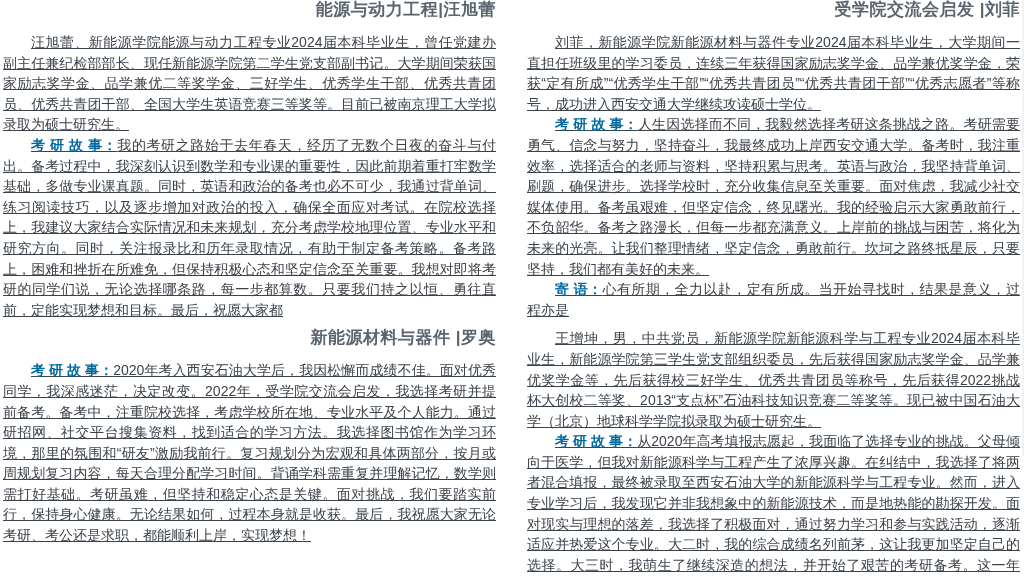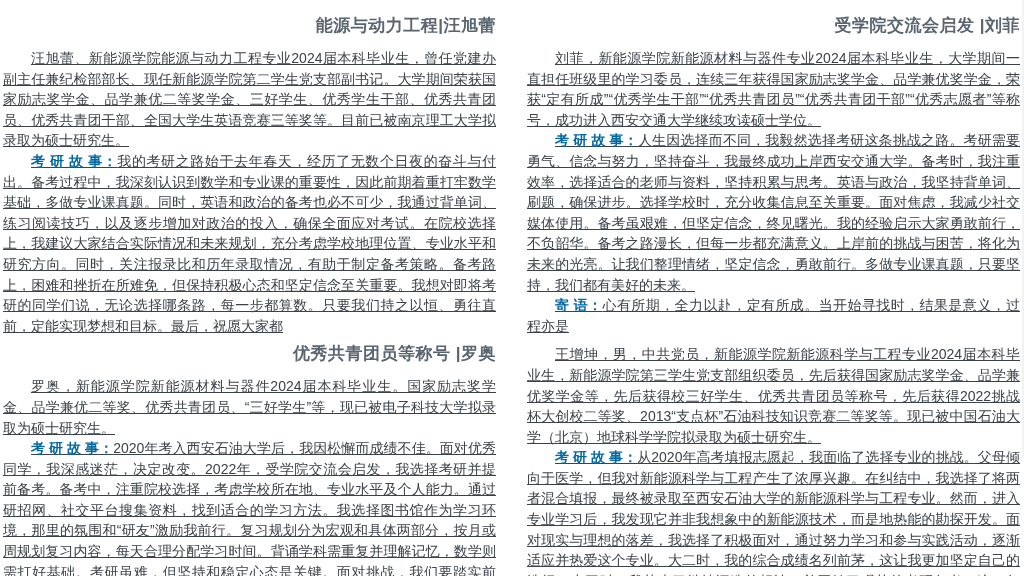--- a/index.html
+++ b/index.html
@@ -11,21 +11,21 @@
     width: 1024px;
     height: 576px;
     overflow: hidden;
     font-family: "Liberation Sans", "DejaVu Sans", sans-serif;
   }
   .page {
     display: flex;
     width: 1024px;
     height: 456px;
     box-sizing: border-box;
-    padding: 16px 2px 0 3px;
+    padding: 0 2px 0 3px;
     gap: 31px;
     background: #ffffff;
     border-right: 2px solid rgba(0,0,0,0.05);
   }
   .column {
     flex: 1;
     min-width: 0;
   }
   .section + .section {
     margin-top: 8px;
@@ -60,33 +60,32 @@
 
   <div class="column">
 
     <section class="section">
       <h2 class="section-header">能源与动力工程|汪旭蕾</h2>
       <p class="para"><b class="plabel"></b><span>汪旭蕾、新能源学院能源与动力工程专业2024届本科毕业生，曾任党建办副主任兼纪检部部长、现任新能源学院第二学生党支部副书记。大学期间荣获国家励志奖学金、品学兼优二等奖学金、三好学生、优秀学生干部、优秀共青团员、优秀共青团干部、全国大学生英语竞赛三等奖等。目前已被南京理工大学拟录取为硕士研究生。</span></p>
       <p class="para"><b class="plabel">考 研 故 事：</b><span>我的考研之路始于去年春天，经历了无数个日夜的奋斗与付出。备考过程中，我深刻认识到数学和专业课的重要性，因此前期着重打牢数学基础，多做专业课真题。同时，英语和政治的备考也必不可少，我通过背单词、练习阅读技巧，以及逐步增加对政治的投入，确保全面应对考试。在院校选择上，我建议大家结合实际情况和未来规划，充分考虑学校地理位置、专业水平和研究方向。同时，关注报录比和历年录取情况，有助于制定备考策略。备考路上，困难和挫折在所难免，但保持积极心态和坚定信念至关重要。我想对即将考研的同学们说，无论选择哪条路，每一步都算数。只要我们持之以恒、勇往直前，定能实现梦想和目标。最后，祝愿大家都</span></p>
     </section>
 
     <section class="section">
-      <h2 class="section-header">优秀共青团员等称号 |罗奥</h2>
-      <p class="para"><b class="plabel"></b><span>罗奥，新能源学院新能源材料与器件2024届本科毕业生。国家励志奖学金、品学兼优二等奖、优秀共青团员、“三好学生”等，现已被电子科技大学拟录取为硕士研究生。</span></p>
+      <h2 class="section-header">新能源材料与器件 |罗奥</h2>
       <p class="para"><b class="plabel">考 研 故 事：</b><span>2020年考入西安石油大学后，我因松懈而成绩不佳。面对优秀同学，我深感迷茫，决定改变。2022年，受学院交流会启发，我选择考研并提前备考。备考中，注重院校选择，考虑学校所在地、专业水平及个人能力。通过研招网、社交平台搜集资料，找到适合的学习方法。我选择图书馆作为学习环境，那里的氛围和“研友”激励我前行。复习规划分为宏观和具体两部分，按月或周规划复习内容，每天合理分配学习时间。背诵学科需重复并理解记忆，数学则需打好基础。考研虽难，但坚持和稳定心态是关键。面对挑战，我们要踏实前行，保持身心健康。无论结果如何，过程本身就是收获。最后，我祝愿大家无论考研、考公还是求职，都能顺利上岸，实现梦想！</span></p>
     </section>
 
   </div>
 
   <div class="column">
 
     <section class="section">
       <h2 class="section-header">受学院交流会启发 |刘菲</h2>
       <p class="para"><b class="plabel"></b><span>刘菲，新能源学院新能源材料与器件专业2024届本科毕业生，大学期间一直担任班级里的学习委员，连续三年获得国家励志奖学金、品学兼优奖学金，荣获“定有所成”“优秀学生干部”“优秀共青团员”“优秀共青团干部”“优秀志愿者”等称号，成功进入西安交通大学继续攻读硕士学位。</span></p>
-      <p class="para"><b class="plabel">考 研 故 事：</b><span>人生因选择而不同，我毅然选择考研这条挑战之路。考研需要勇气、信念与努力，坚持奋斗，我最终成功上岸西安交通大学。备考时，我注重效率，选择适合的老师与资料，坚持积累与思考。英语与政治，我坚持背单词、刷题，确保进步。选择学校时，充分收集信息至关重要。面对焦虑，我减少社交媒体使用。备考虽艰难，但坚定信念，终见曙光。我的经验启示大家勇敢前行，不负韶华。备考之路漫长，但每一步都充满意义。上岸前的挑战与困苦，将化为未来的光亮。让我们整理情绪，坚定信念，勇敢前行。多做专业课真题，只要坚持，我们都有美好的未来。</span></p>
+      <p class="para"><b class="plabel">考 研 故 事：</b><span>人生因选择而不同，我毅然选择考研这条挑战之路。考研需要勇气、信念与努力，坚持奋斗，我最终成功上岸西安交通大学。备考时，我注重效率，选择适合的老师与资料，坚持积累与思考。英语与政治，我坚持背单词、刷题，确保进步。选择学校时，充分收集信息至关重要。面对焦虑，我减少社交媒体使用。备考虽艰难，但坚定信念，终见曙光。我的经验启示大家勇敢前行，不负韶华。备考之路漫长，但每一步都充满意义。上岸前的挑战与困苦，将化为未来的光亮。让我们整理情绪，坚定信念，勇敢前行。坎坷之路终抵星辰，只要坚持，我们都有美好的未来。</span></p>
       <p class="para"><b class="plabel">寄 语：</b><span>心有所期，全力以赴，定有所成。当开始寻找时，结果是意义，过程亦是</span></p>
     </section>
 
     <section class="section">
       <p class="para"><b class="plabel"></b><span>王增坤，男，中共党员，新能源学院新能源科学与工程专业2024届本科毕业生，新能源学院第三学生党支部组织委员，先后获得国家励志奖学金、品学兼优奖学金等，先后获得校三好学生、优秀共青团员等称号，先后获得2022挑战杯大创校二等奖、2013“支点杯”石油科技知识竞赛二等奖等。现已被中国石油大学（北京）地球科学学院拟录取为硕士研究生。</span></p>
       <p class="para"><b class="plabel">考 研 故 事：</b><span>从2020年高考填报志愿起，我面临了选择专业的挑战。父母倾向于医学，但我对新能源科学与工程产生了浓厚兴趣。在纠结中，我选择了将两者混合填报，最终被录取至西安石油大学的新能源科学与工程专业。然而，进入专业学习后，我发现它并非我想象中的新能源技术，而是地热能的勘探开发。面对现实与理想的落差，我选择了积极面对，通过努力学习和参与实践活动，逐渐适应并热爱这个专业。大二时，我的综合成绩名列前茅，这让我更加坚定自己的选择。大三时，我萌生了继续深造的想法，并开始了艰苦的考研备考。这一年中，我制定了详细的学习计划，与</span></p>
     </section>
 
   </div>
 

